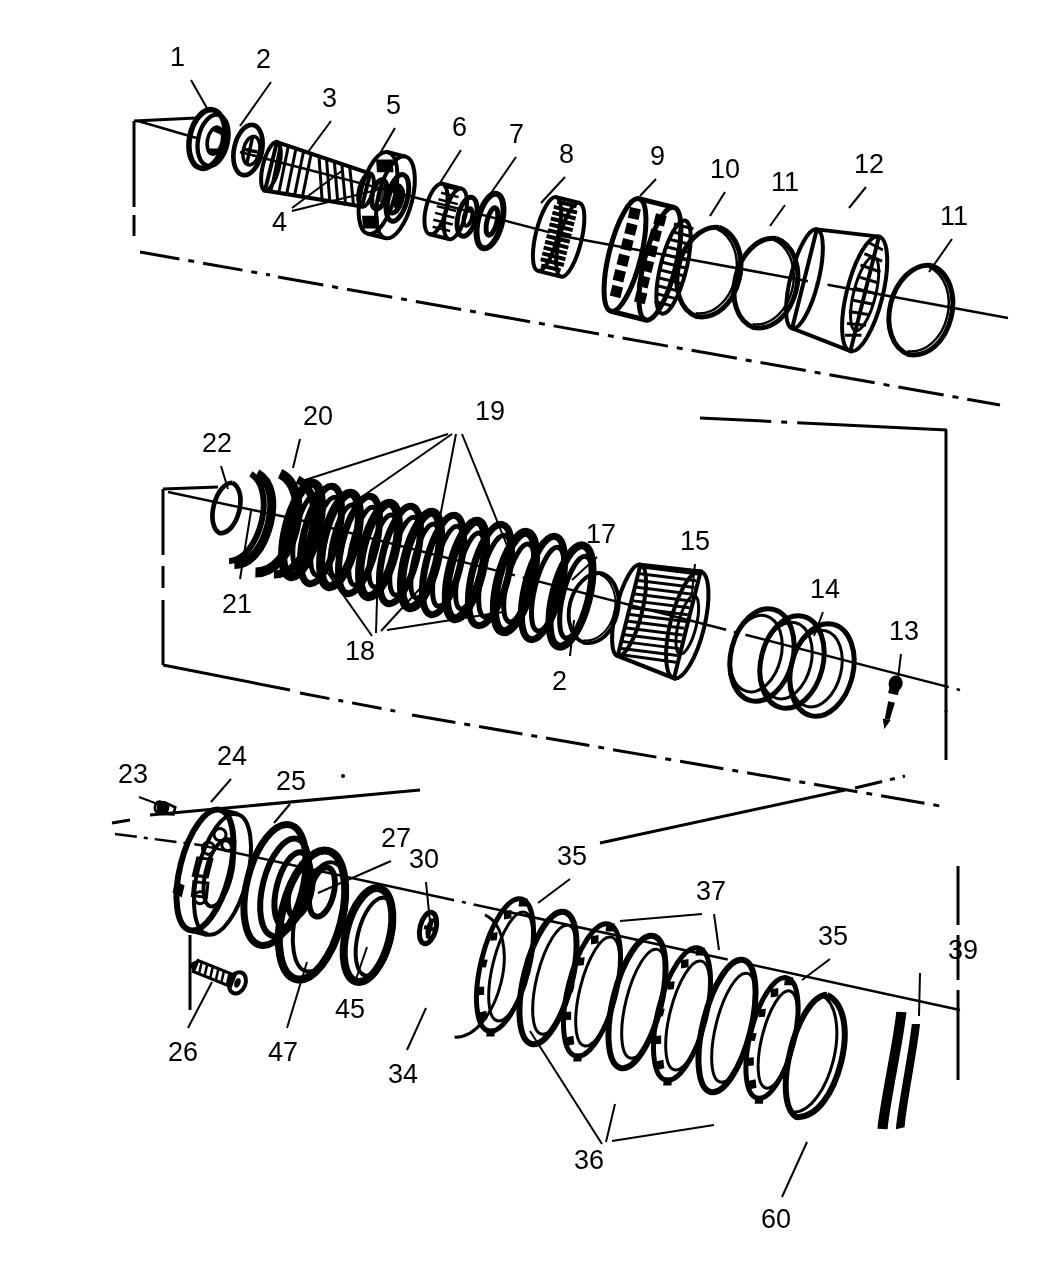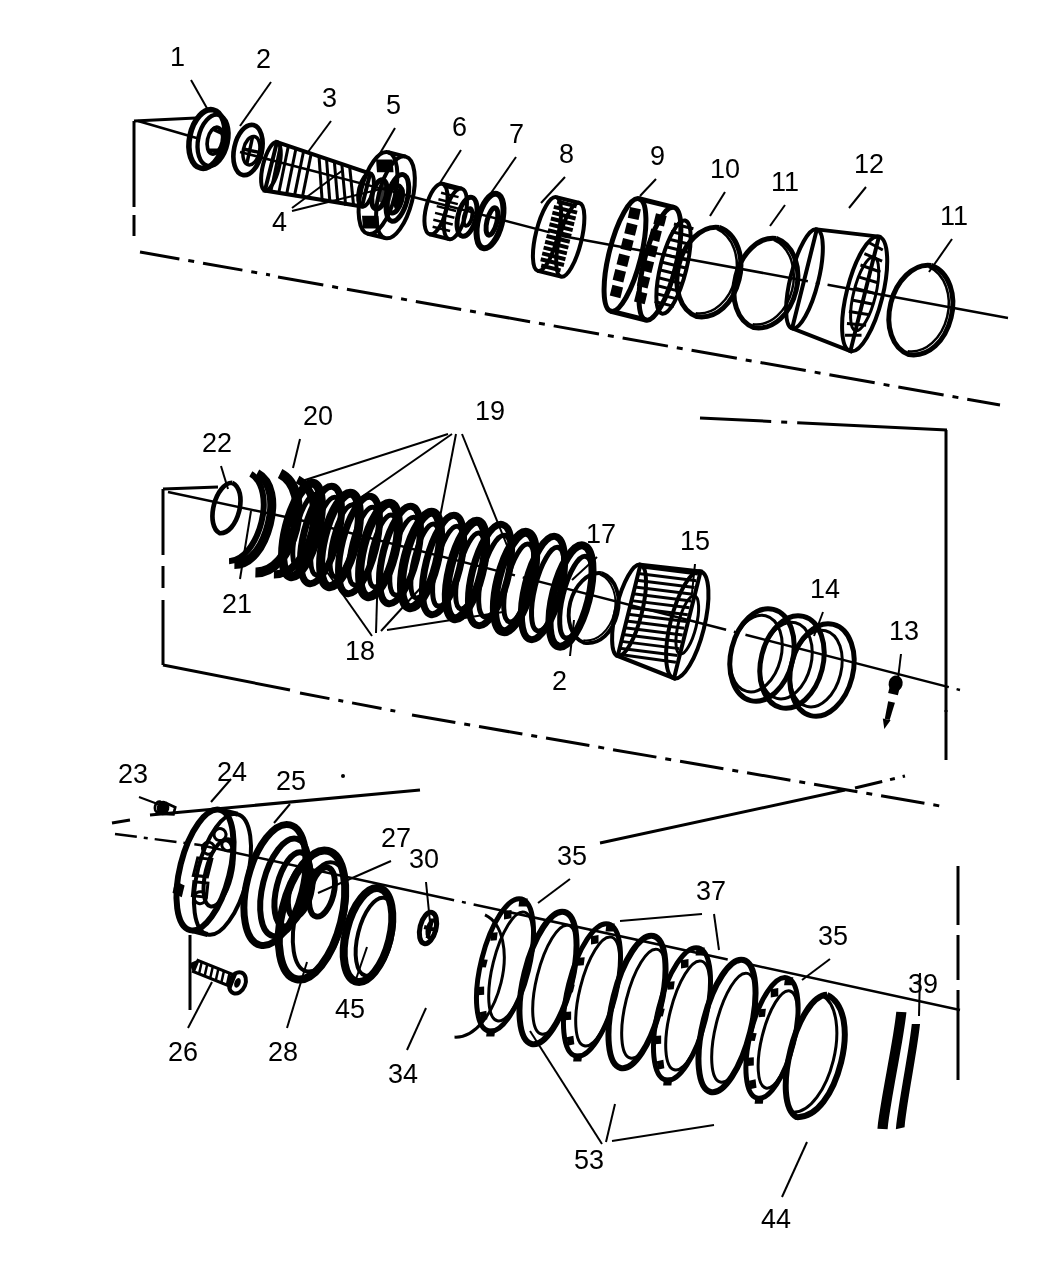--- a/index.html
+++ b/index.html
@@ -558,28 +558,28 @@
 <div class="callout" style="left:202px;top:430px;">22</div>
 <div class="callout" style="left:222px;top:591px;">21</div>
 <div class="callout" style="left:345px;top:638px;">18</div>
 <div class="callout" style="left:586px;top:521px;">17</div>
 <div class="callout" style="left:552px;top:668px;">2</div>
 <div class="callout" style="left:680px;top:528px;">15</div>
 <div class="callout" style="left:810px;top:576px;">14</div>
 <div class="callout" style="left:889px;top:618px;">13</div>
 
 <div class="callout" style="left:118px;top:761px;">23</div>
-<div class="callout" style="left:217px;top:743px;margin-top:16px;">24</div>
+<div class="callout" style="left:217px;top:743px;">24</div>
 <div class="callout" style="left:276px;top:768px;">25</div>
 <div class="callout" style="left:381px;top:825px;">27</div>
 <div class="callout" style="left:168px;top:1039px;">26</div>
-<div class="callout" style="left:268px;top:1039px;">28</div>
+<div class="callout" style="left:268px;top:1039px;">47</div>
 <div class="callout" style="left:335px;top:996px;">45</div>
 <div class="callout" style="left:409px;top:846px;">30</div>
 <div class="callout" style="left:388px;top:1061px;">34</div>
 <div class="callout" style="left:557px;top:843px;">35</div>
 <div class="callout" style="left:696px;top:878px;">37</div>
-<div class="callout" style="left:574px;top:1147px;">53</div>
+<div class="callout" style="left:574px;top:1147px;">36</div>
 <div class="callout" style="left:818px;top:923px;">35</div>
-<div class="callout" style="left:761px;top:1206px;">44</div>
-<div class="callout" style="left:908px;top:937px;margin-top:34px;">39</div>
+<div class="callout" style="left:761px;top:1206px;">60</div>
+<div class="callout" style="left:948px;top:937px;">39</div>
 
 </div>
 
 </body></html>

